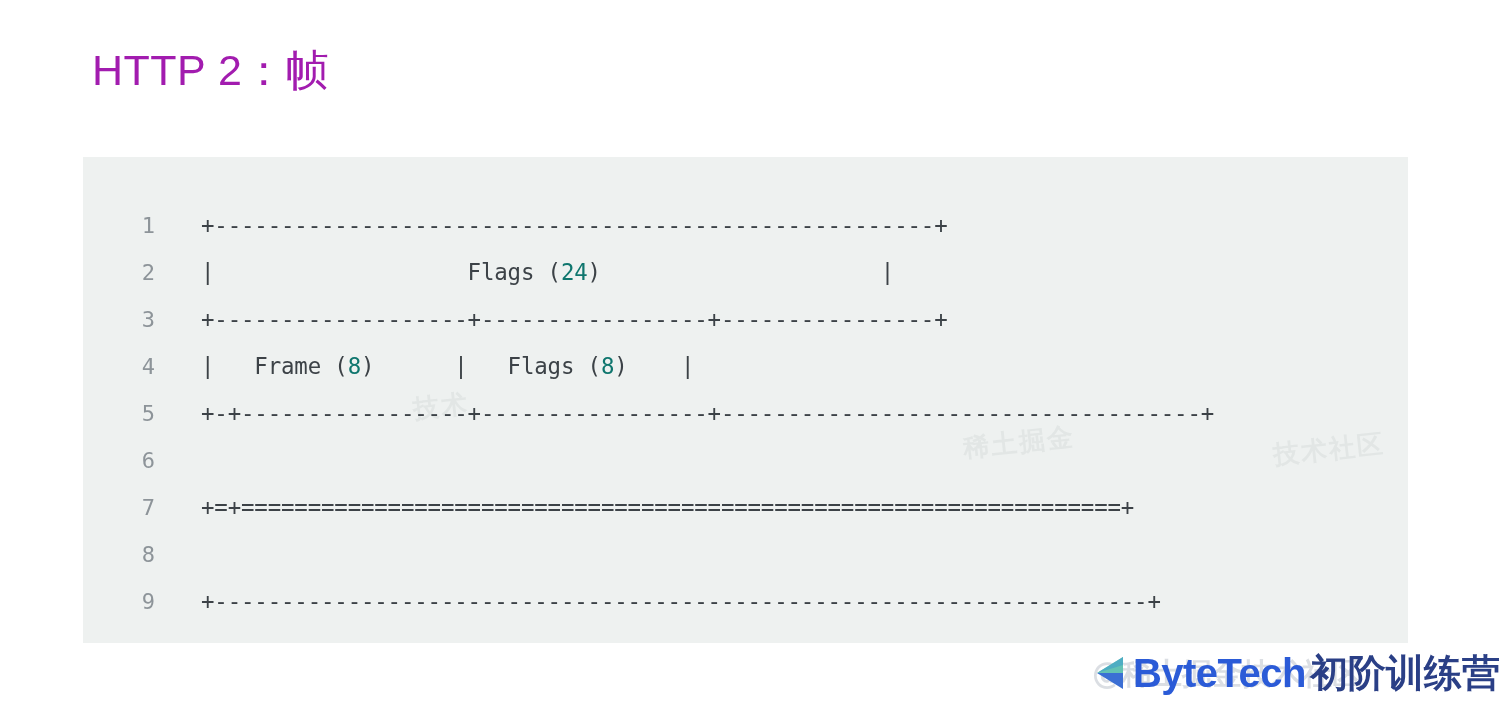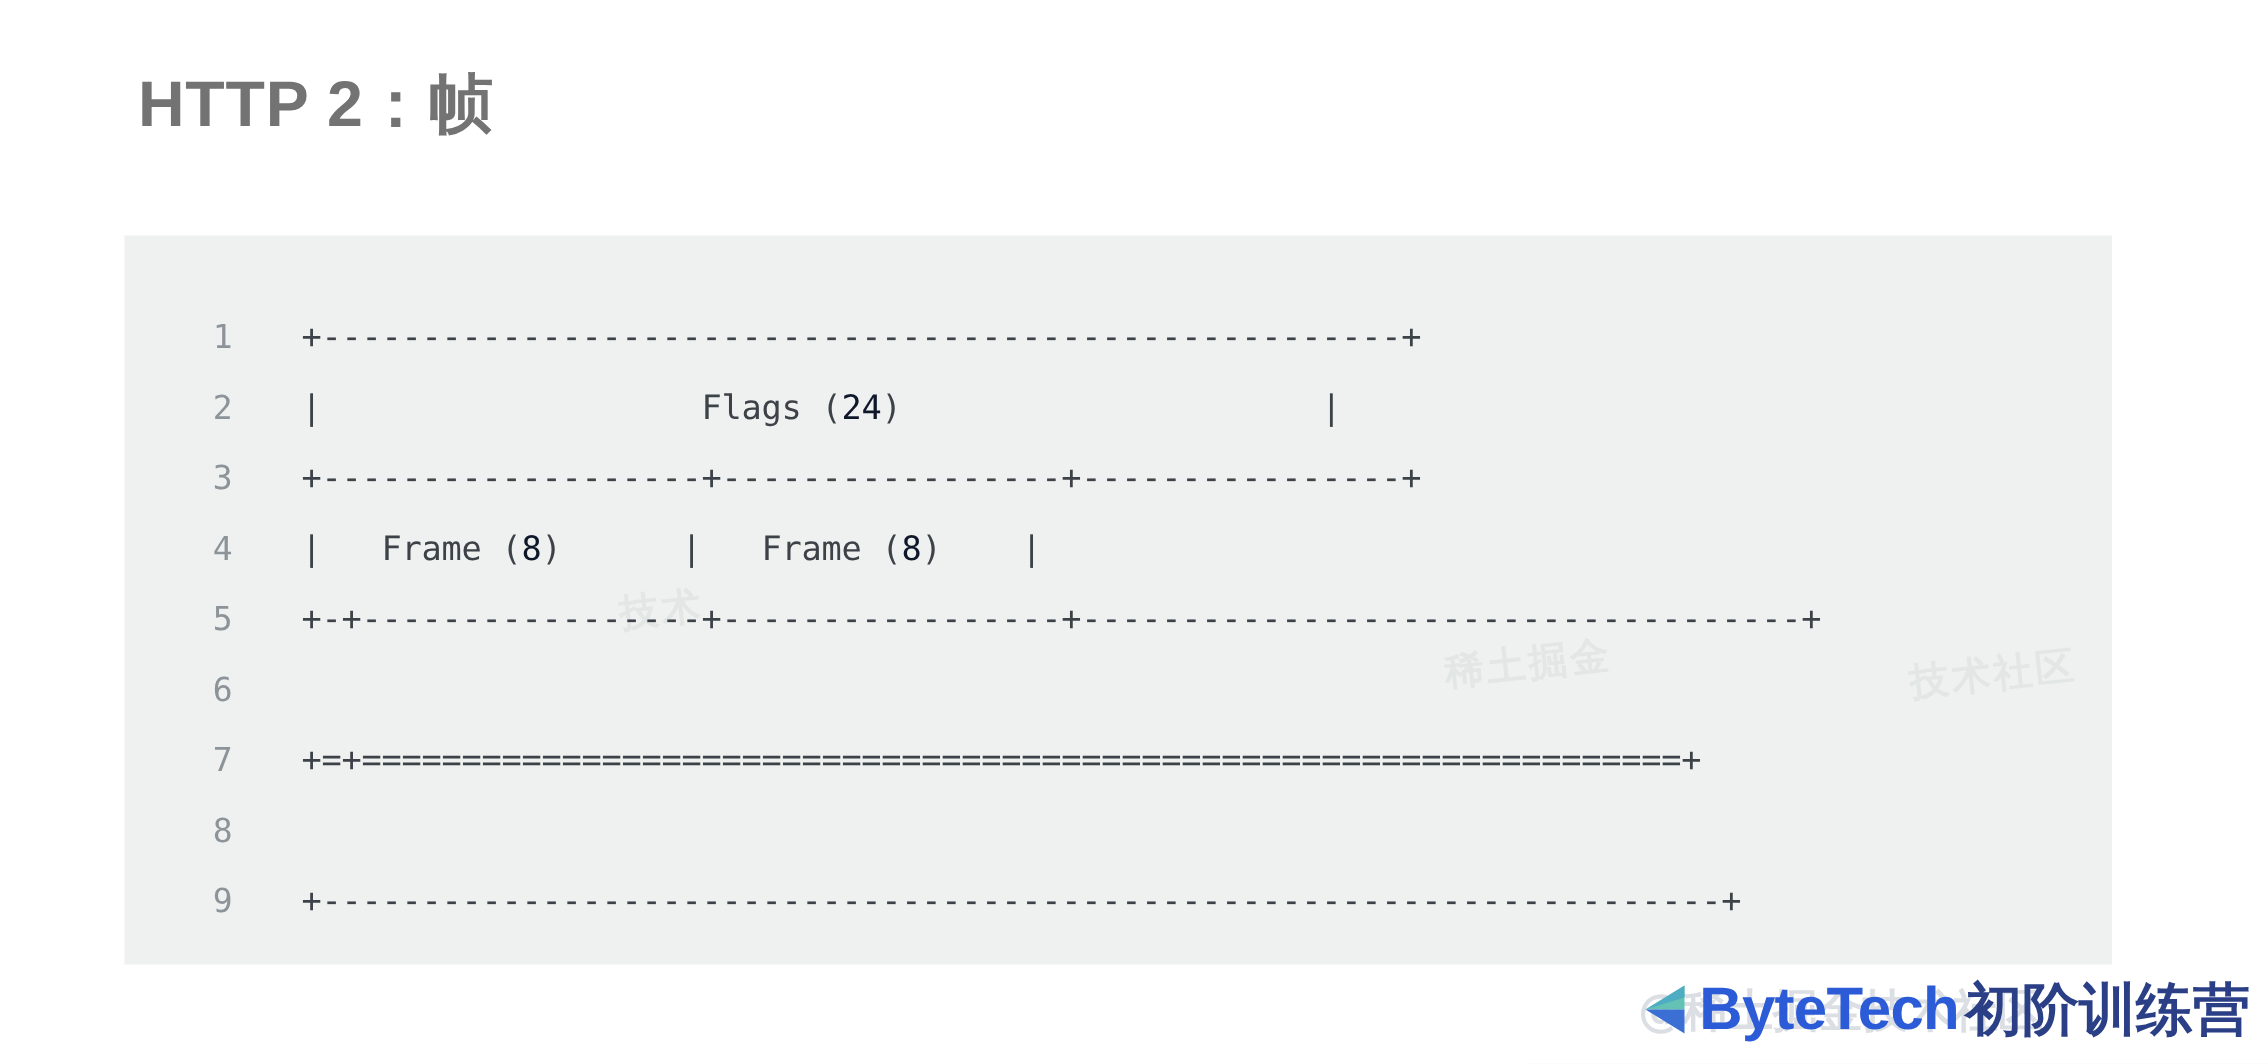--- a/index.html
+++ b/index.html
@@ -15,22 +15,22 @@
     font-family: "Liberation Sans", sans-serif;
     -webkit-font-smoothing: antialiased;
   }
 
   
   #slide-title {
     position: absolute;
     left: 92px;
     top: 46px;
     font-size: 43px;
-    font-weight: 700;
-    color: #737373;
+    font-weight: 400;
+    color: #a21caf;
     letter-spacing: 0.5px;
     white-space: pre;
     line-height: 1.15;
   }
 
   
   #code-block {
     position: absolute;
     left: 83px;
     top: 157px;
@@ -82,21 +82,21 @@
     user-select: none;
   }
   .code-text {
     padding-left: 46px;
     font-family: "DejaVu Sans Mono", monospace;
     font-size: 22.4px;
     letter-spacing: -0.15px;
     color: #3c4247;
     white-space: pre;
   }
-  .num { color: #0f172a; }
+  .num { color: #0f766e; }
 
   
   #footer-logo {
     position: absolute;
     right: 12px;
     bottom: 8px;
     display: flex;
     align-items: center;
     height: 56px;
   }
@@ -156,21 +156,21 @@
       <div class="code-line">
         <div class="ln">2</div>
         <div class="code-text"><span>|                   Flags (</span><span class="num">24</span><span>)                     |</span></div>
       </div>
       <div class="code-line">
         <div class="ln">3</div>
         <div class="code-text"><span>+-------------------+-----------------+----------------+</span></div>
       </div>
       <div class="code-line">
         <div class="ln">4</div>
-        <div class="code-text"><span>|   Frame (</span><span class="num">8</span><span>)      |   Frame (</span><span class="num">8</span><span>)    |</span></div>
+        <div class="code-text"><span>|   Frame (</span><span class="num">8</span><span>)      |   Flags (</span><span class="num">8</span><span>)    |</span></div>
       </div>
       <div class="code-line">
         <div class="ln">5</div>
         <div class="code-text"><span>+-+-----------------+-----------------+------------------------------------+</span></div>
       </div>
       <div class="code-line">
         <div class="ln">6</div>
       </div>
       <div class="code-line">
         <div class="ln">7</div>

